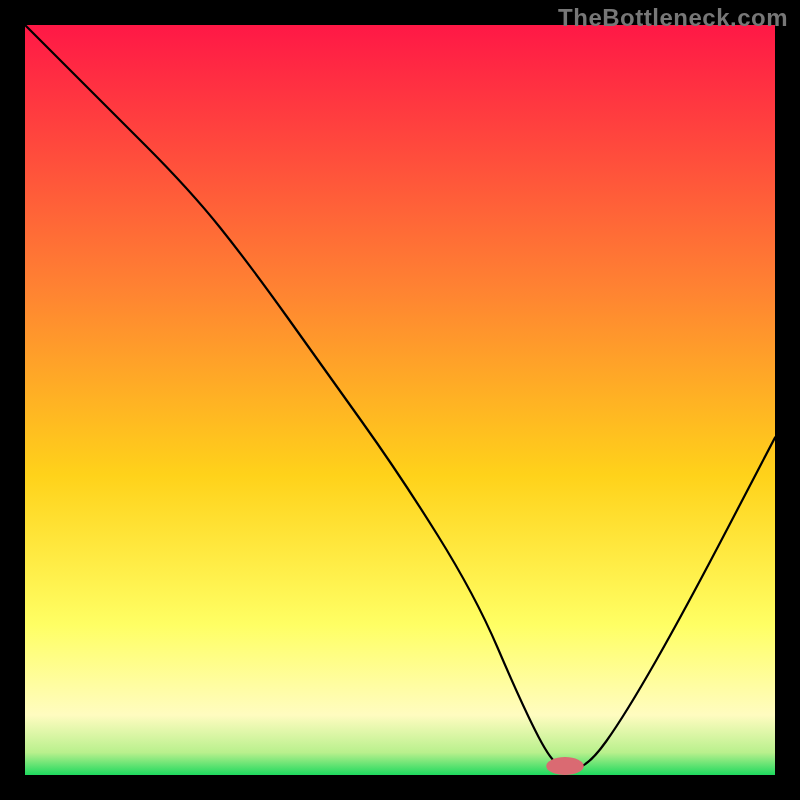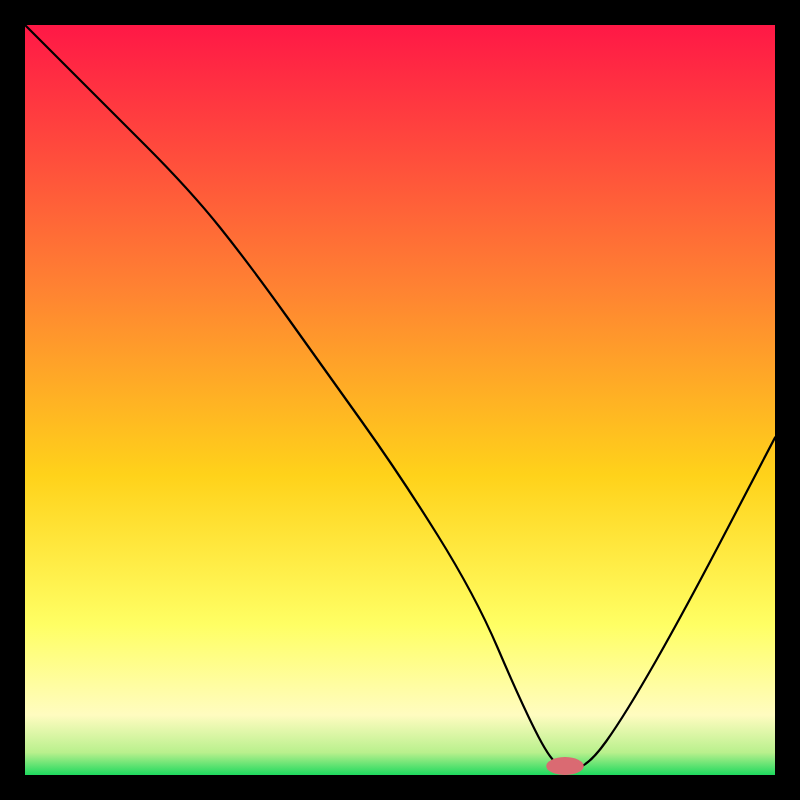--- a/index.html
+++ b/index.html
@@ -48,20 +48,21 @@
     stroke-width: 2.2;
     stroke-linejoin: round;
     stroke-linecap: round;
   }
 </style>
 </head>
 <body>
 
 <div class="frame">
 
+  <div class="watermark">TheBottleneck.com</div>
 
   <div class="plot">
     <svg viewBox="0 0 750 750" preserveAspectRatio="none">
       <defs>
         <linearGradient id="bg-grad" x1="0" y1="0" x2="0" y2="1">
 
         <stop offset="0%" stop-color="#ff1846"></stop>
             <stop offset="35%" stop-color="#ff8232"></stop>
             <stop offset="60%" stop-color="#ffd21a"></stop>
             <stop offset="80%" stop-color="#ffff64"></stop>

